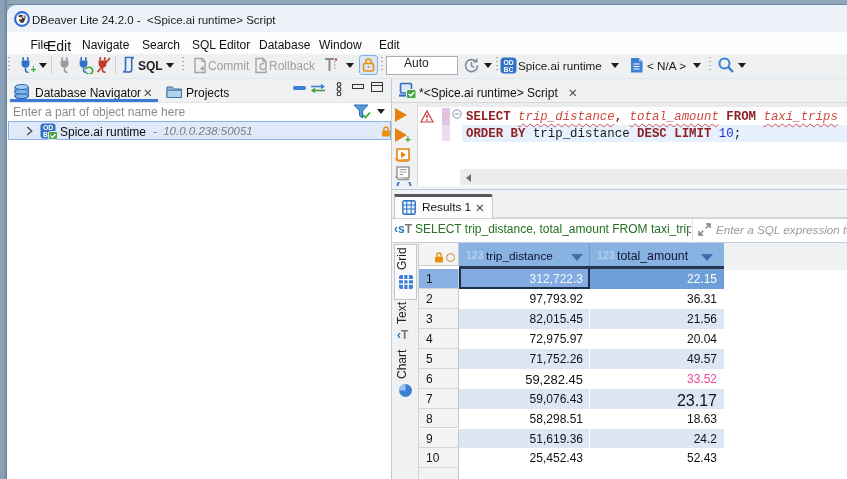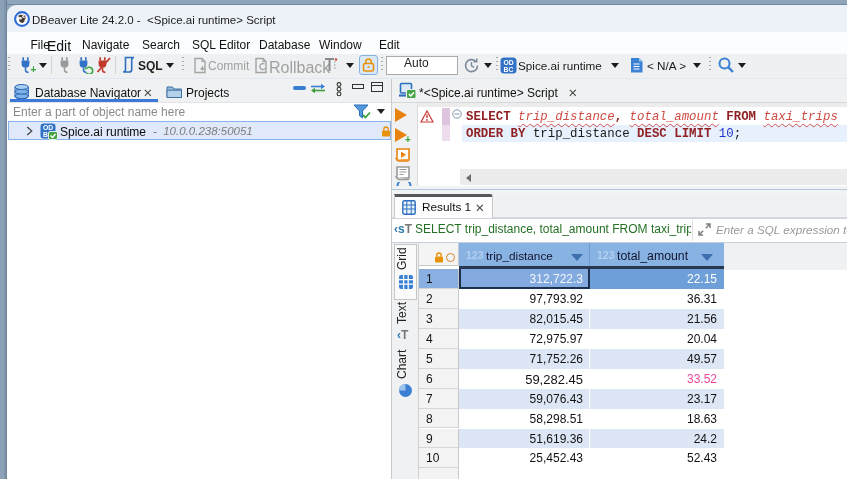--- a/index.html
+++ b/index.html
@@ -77,21 +77,21 @@
   <path d="M3 1.5 h7 l3 3 v11 h-10 Z" fill="none" stroke="#a4a4a4" stroke-width="1.4"></path>
   <path d="M10 1.5 v3 h3" fill="none" stroke="#a4a4a4" stroke-width="1.2"></path>
   <path d="M10.5 9 v4 m0 0 l-2 -2 m2 2 l2 -2" stroke="#a4a4a4" stroke-width="1.3" fill="none"></path>
   </svg>
 <div class="abs txt" style="left:208px;top:59px;font-size:12px;color:#a0a0a0;">Commit</div>
 <svg class="abs" style="left:253px;top:57px;" width="16" height="17" viewBox="0 0 16 17">
   <path d="M3 1.5 h7 l3 3 v11 h-10 Z" fill="none" stroke="#a4a4a4" stroke-width="1.4"></path>
   <path d="M10 1.5 v3 h3" fill="none" stroke="#a4a4a4" stroke-width="1.2"></path>
   <path d="M12.5 11 a3 3 0 1 1 -1 -4" stroke="#a4a4a4" stroke-width="1.3" fill="none"></path>
   </svg>
-<div class="abs txt" style="left:269px;top:59px;font-size:16px;color:#a0a0a0;">Rollback</div>
+<div class="abs txt" style="left:269px;top:59px;font-size:12px;color:#a0a0a0;">Rollback</div>
 <svg class="abs" style="left:323px;top:56px;" width="18" height="18" viewBox="0 0 18 18">
   <path d="M2 3 h9 M6.5 3 v12" stroke="#8a8a8a" stroke-width="2"></path>
   <path d="M11 6 h3 M11 9 h3 M11 12 h3" stroke="#b0b0b0" stroke-width="1.3" stroke-dasharray="1.5 1.5"></path>
   <circle cx="13" cy="3.5" r="1.2" fill="#cc4438"></circle>
 </svg>
 <div class="abs" style="left:346px;top:63px;width:0;height:0;border-left:4.5px solid transparent;border-right:4.5px solid transparent;border-top:5.5px solid #1c1c1c;"></div>
 <div class="abs" style="left:359px;top:55px;width:19px;height:20px;background:#d9e7f8;border:1px solid #85b1e2;border-radius:3px;"></div>
 <svg class="abs" style="left:362px;top:58px;" width="13" height="14" viewBox="0 0 13 14">
   <rect x="1.5" y="5.5" width="10" height="7.5" rx="1.5" fill="none" stroke="#e8920c" stroke-width="1.6"></rect>
   <path d="M3.8 5.5 v-1.8 a2.7 2.7 0 0 1 5.4 0 v1.8" stroke="#e8920c" stroke-width="1.6" fill="none"></path>
@@ -343,21 +343,21 @@
 <div class="abs" style="left:590px;top:348.9px;width:134px;height:19.9px;background:#dde6f5;"></div>
 <div class="abs txt" style="left:459px;top:351.9px;width:124px;text-align:right;font-size:12px;color:#121212;">71,752.26</div>
 <div class="abs txt" style="left:590px;top:351.9px;width:127px;text-align:right;font-size:12px;color:#121212;">49.57</div>
 <div class="abs" style="left:459px;top:368.8px;width:131px;height:19.9px;background:#ffffff;border-right:1px solid #fff;"></div>
 <div class="abs" style="left:590px;top:368.8px;width:134px;height:19.9px;background:#ffffff;"></div>
 <div class="abs txt" style="left:459px;top:371.8px;width:124px;text-align:right;font-size:13px;color:#121212;">59,282.45</div>
 <div class="abs txt" style="left:590px;top:371.8px;width:127px;text-align:right;font-size:12px;color:#ec4899;">33.52</div>
 <div class="abs" style="left:459px;top:388.7px;width:131px;height:19.9px;background:#dde6f5;border-right:1px solid #fff;"></div>
 <div class="abs" style="left:590px;top:388.7px;width:134px;height:19.9px;background:#dde6f5;"></div>
 <div class="abs txt" style="left:459px;top:391.7px;width:124px;text-align:right;font-size:12px;color:#121212;">59,076.43</div>
-<div class="abs txt" style="left:590px;top:391.7px;width:127px;text-align:right;font-size:12px;color:#121212;">23.17</div>
+<div class="abs txt" style="left:590px;top:391.7px;width:127px;text-align:right;font-size:16px;color:#121212;">23.17</div>
 <div class="abs" style="left:459px;top:408.6px;width:131px;height:19.9px;background:#ffffff;border-right:1px solid #fff;"></div>
 <div class="abs" style="left:590px;top:408.6px;width:134px;height:19.9px;background:#ffffff;"></div>
 <div class="abs txt" style="left:459px;top:411.6px;width:124px;text-align:right;font-size:12px;color:#121212;">58,298.51</div>
 <div class="abs txt" style="left:590px;top:411.6px;width:127px;text-align:right;font-size:12px;color:#121212;">18.63</div>
 <div class="abs" style="left:459px;top:428.5px;width:131px;height:19.9px;background:#dde6f5;border-right:1px solid #fff;"></div>
 <div class="abs" style="left:590px;top:428.5px;width:134px;height:19.9px;background:#dde6f5;"></div>
 <div class="abs txt" style="left:459px;top:431.5px;width:124px;text-align:right;font-size:12px;color:#121212;">51,619.36</div>
 <div class="abs txt" style="left:590px;top:431.5px;width:127px;text-align:right;font-size:12px;color:#121212;">24.2</div>
 <div class="abs" style="left:459px;top:448.4px;width:131px;height:19.9px;background:#ffffff;border-right:1px solid #fff;"></div>
 <div class="abs" style="left:590px;top:448.4px;width:134px;height:19.9px;background:#ffffff;"></div>

